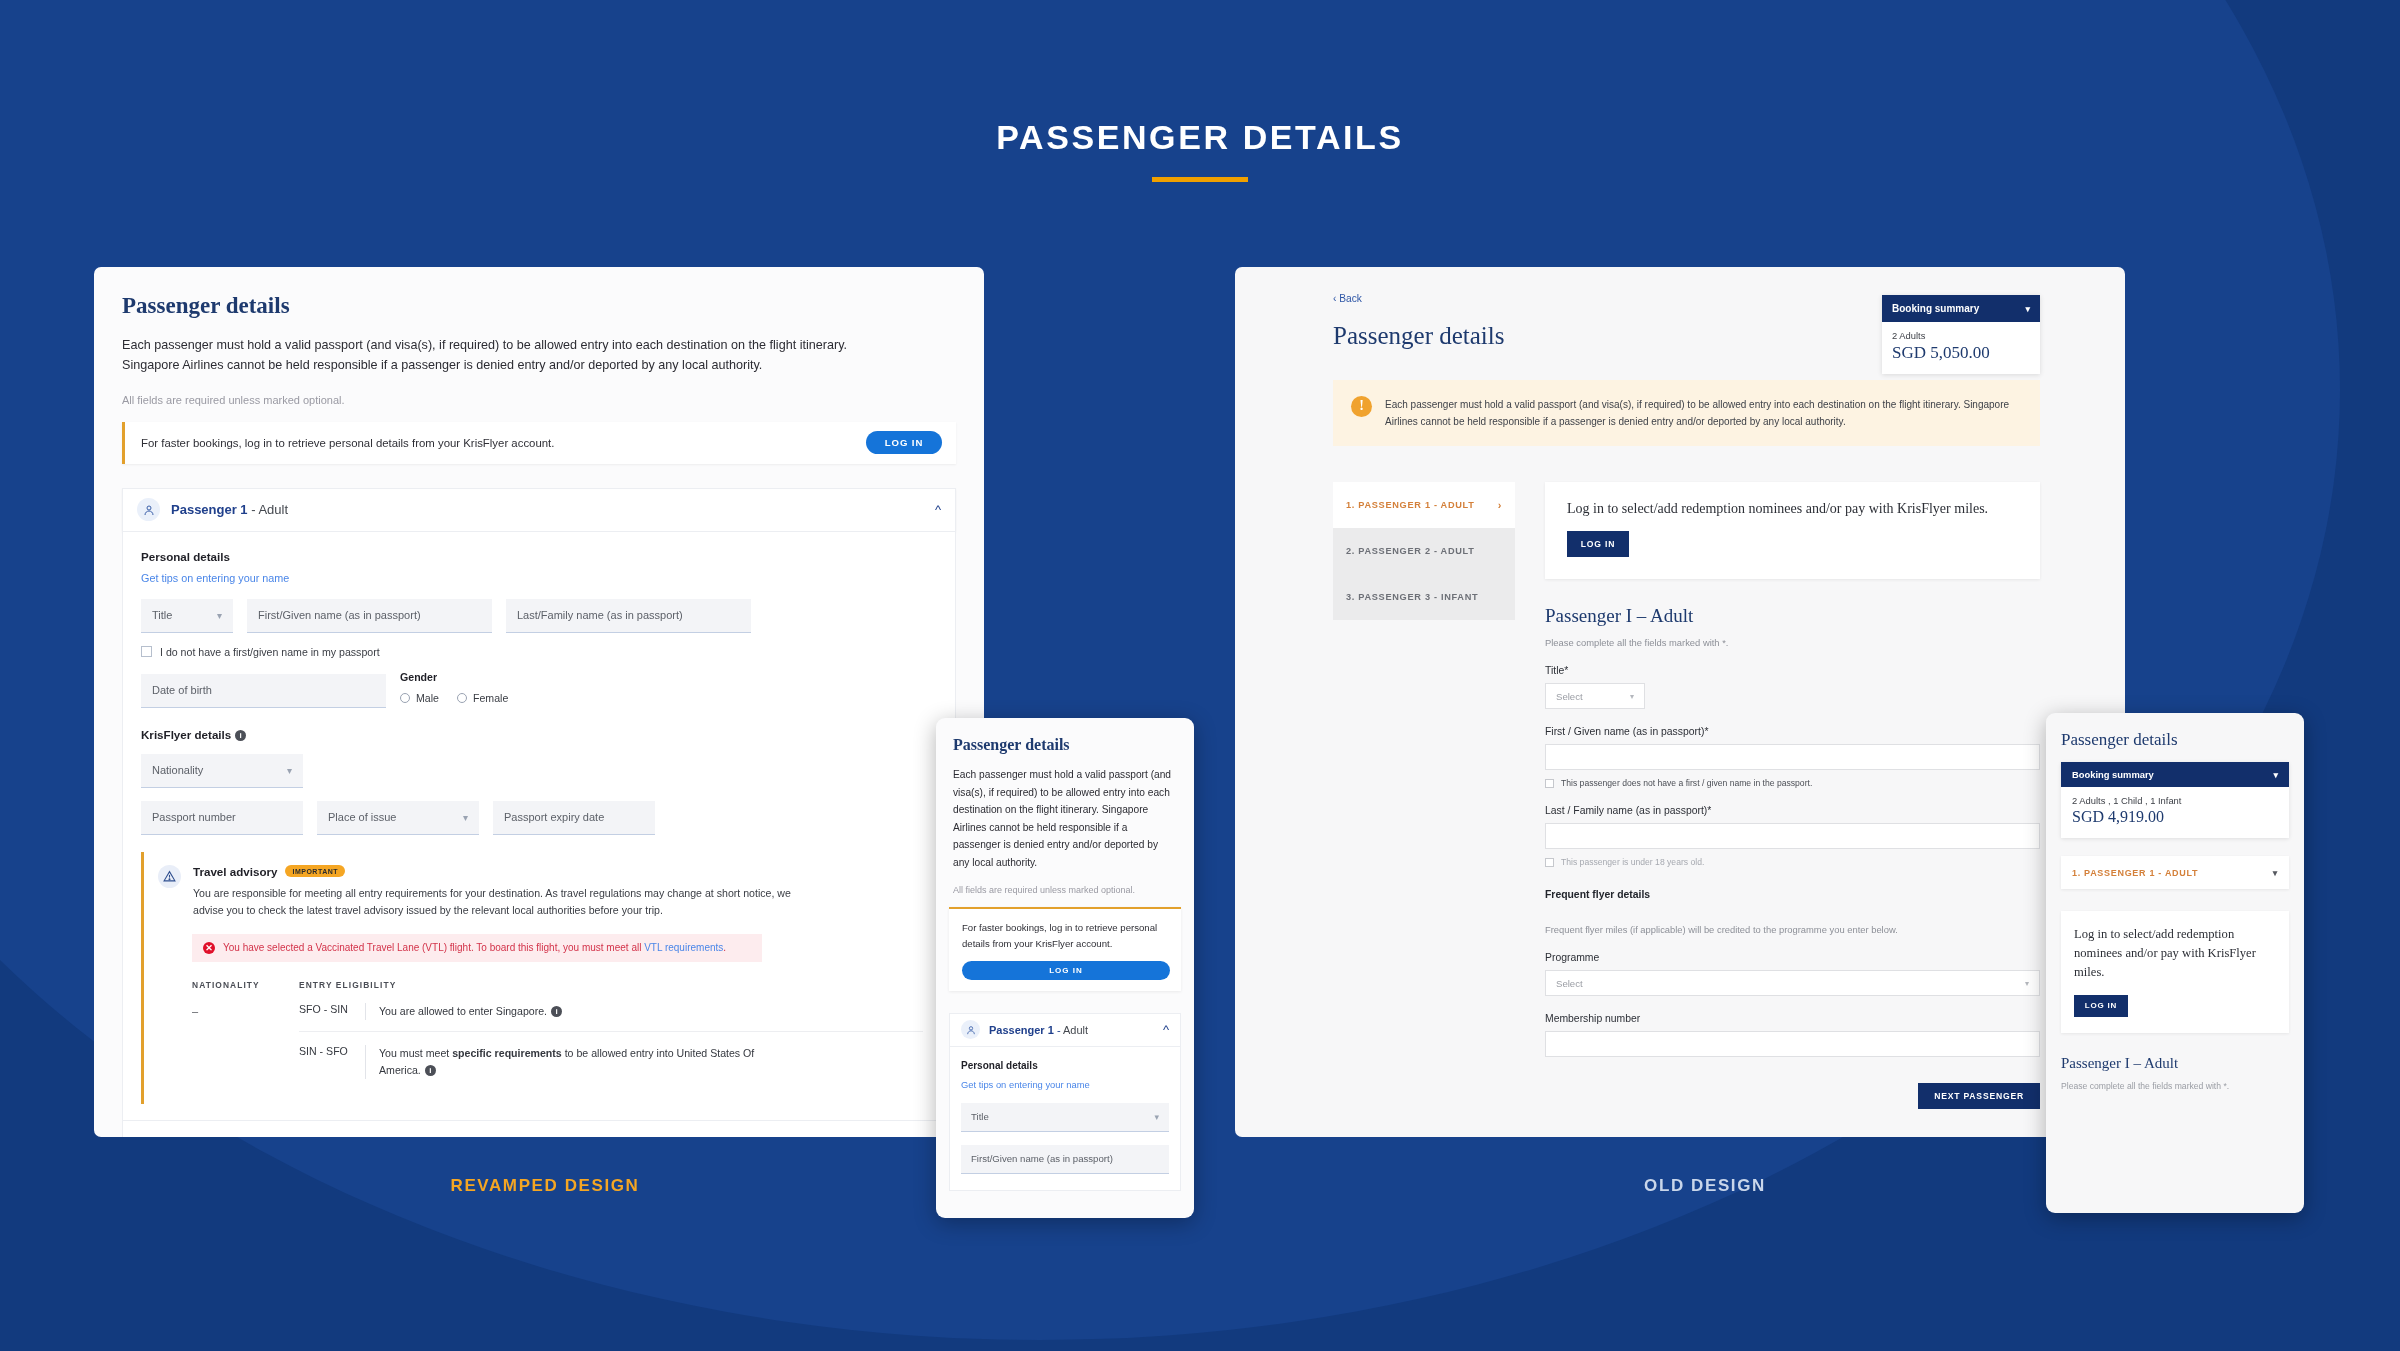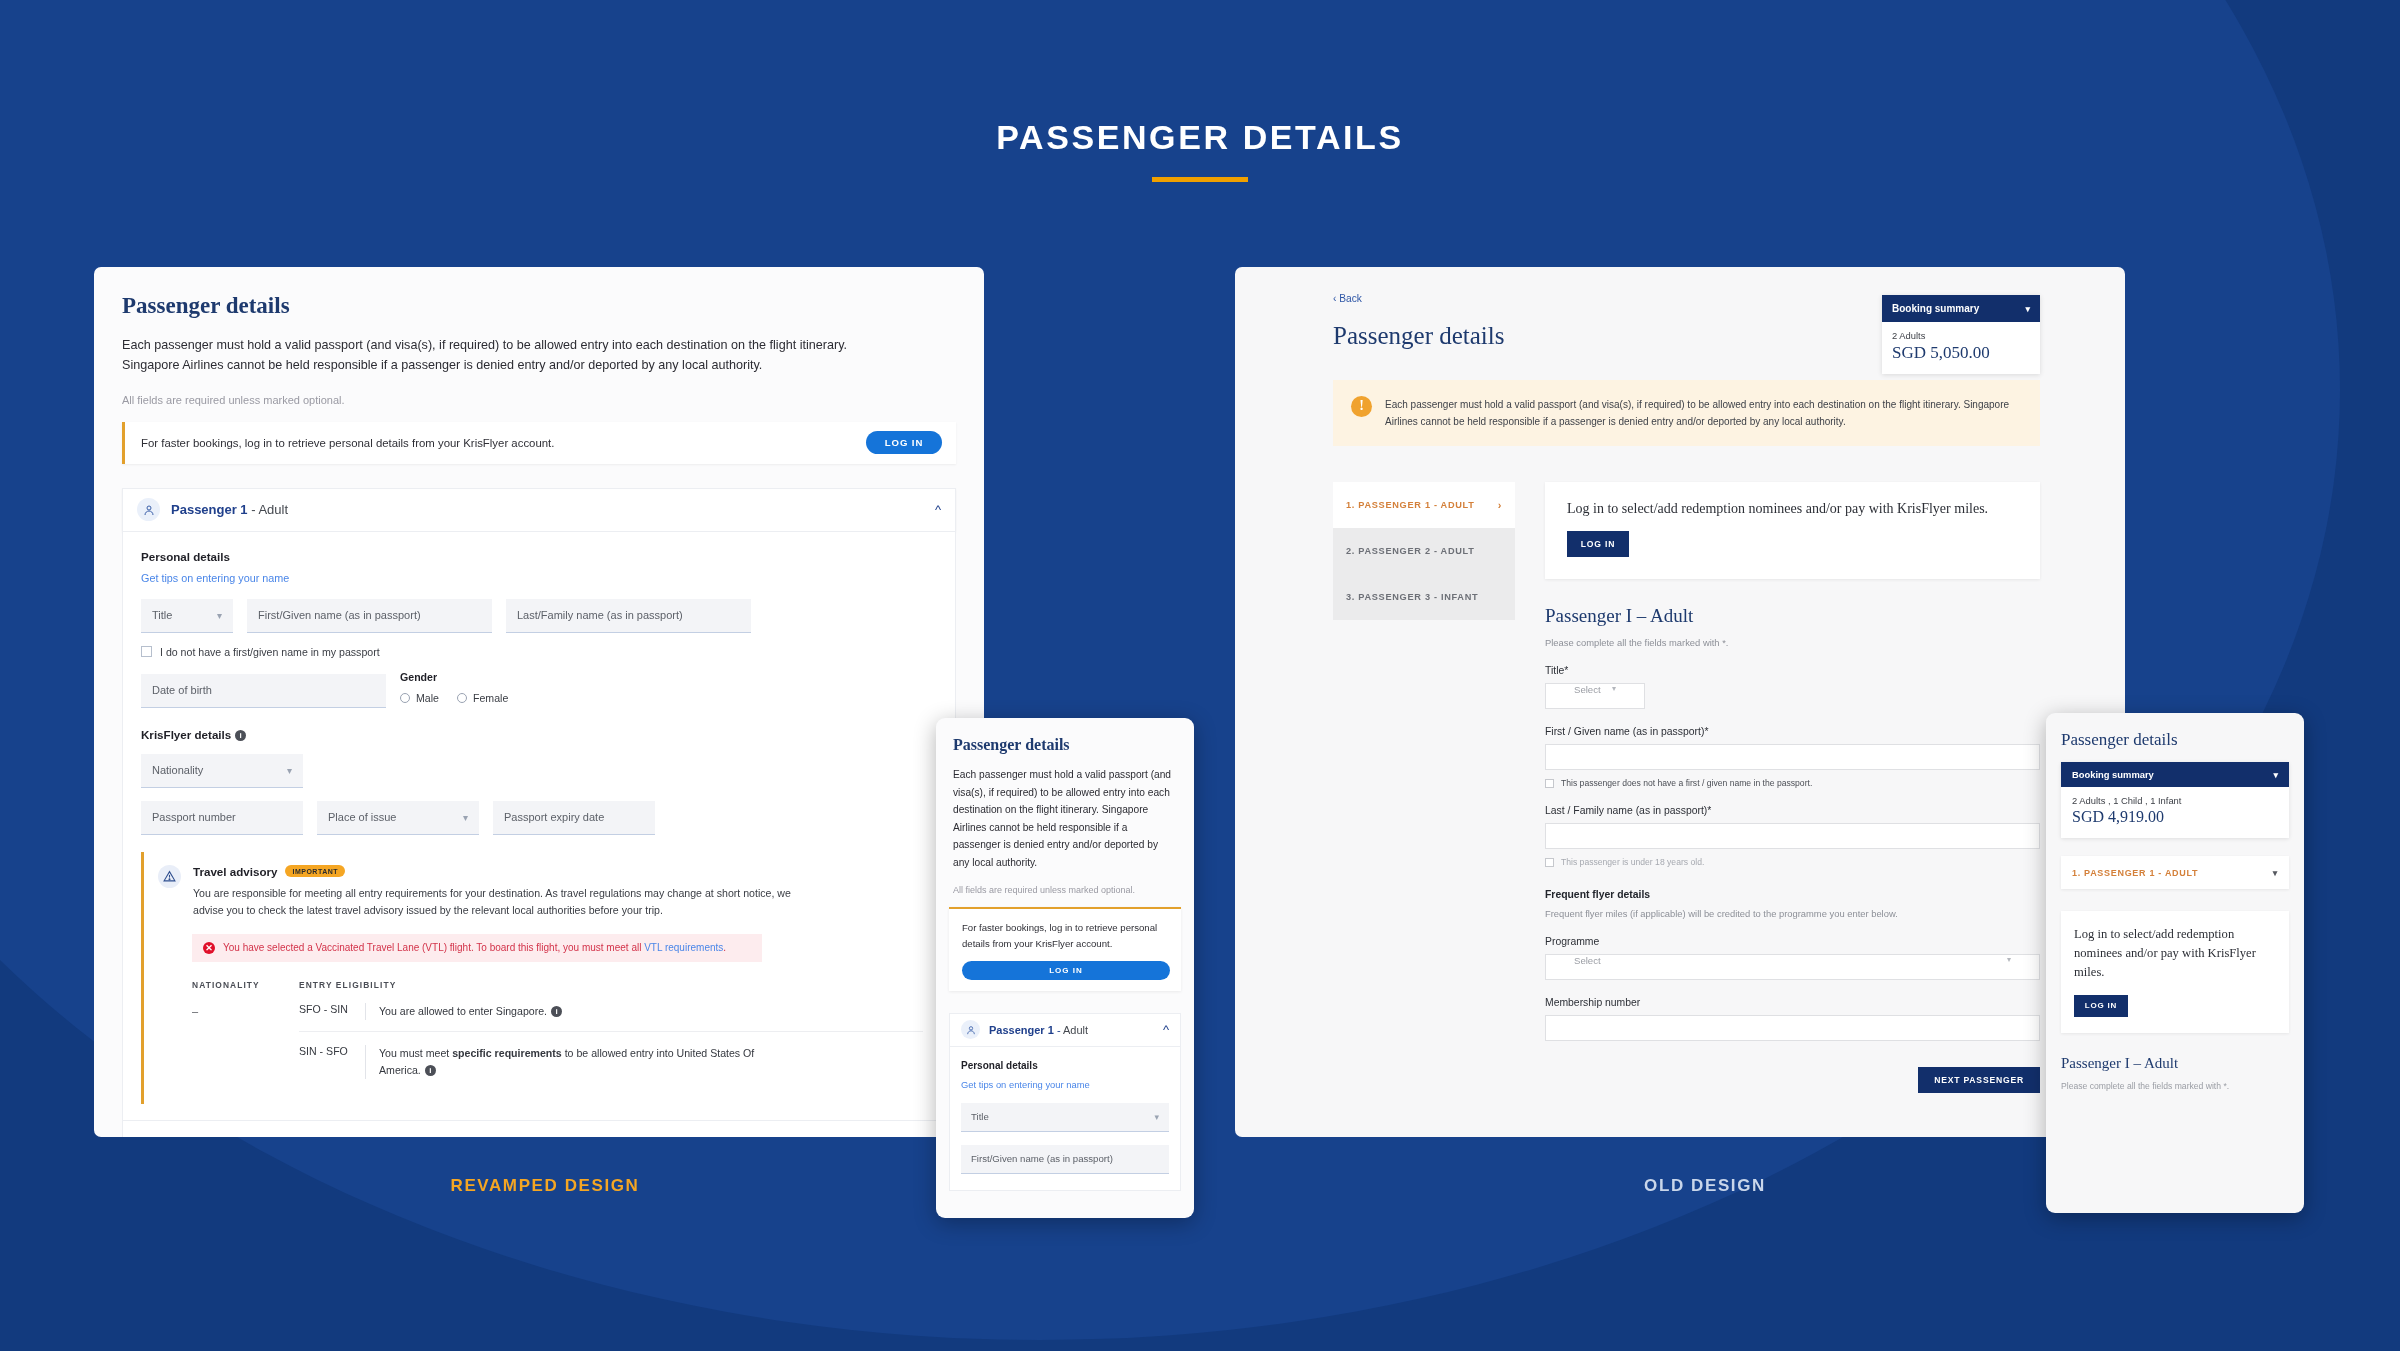--- a/index.html
+++ b/index.html
@@ -233,21 +233,21 @@
   .od-tab.active { background: #fff; color: #d4803a; }
   .od-tab.idle { color: #6d7077; }
   .od-tab .ar { margin-left: auto; color: #d4803a; font-size: 11px; }
   .od-main { flex: 1; }
   .od-login { background: #fff; padding: 19px 22px 22px 22px; box-shadow: 0 1px 3px rgba(0,0,0,.07); }
   .od-login .t { font-family: "Liberation Serif", serif; font-size: 14px; color: #2c2f36; }
   .btn-sq { margin-top: 14px; background: #122f6b; color: #fff; border: none; height: 26px; min-width: 62px; font-size: 8.6px; font-weight: bold; letter-spacing: .8px; font-family: "Liberation Sans", sans-serif; cursor: pointer; }
   .od-h2 { font-family: "Liberation Serif", serif; font-size: 19px; color: #1e3a6e; margin-top: 26px; }
   .od-note { font-size: 9.4px; color: #8d9098; margin-top: 10px; }
   .od-flabel { font-size: 10.4px; color: #2c2f36; margin-top: 17px; }
-  .od-inp { background: #fff; border: 1px solid #dfe0e3; height: 26px; margin-top: 7px; display: flex; align-items: flex-start; padding: 0 28px; font-size: 9.6px; color: #9a9da4; }
+  .od-inp { background: #fff; border: 1px solid #dfe0e3; height: 26px; margin-top: 7px; display: flex; align-items: center; padding: 0 10px; font-size: 9.6px; color: #9a9da4; }
   .od-inp.sel { width: 100px; }
   .od-inp .car { margin-left: auto; color: #b4b7bd; font-size: 8px; }
   .od-cb { display: flex; align-items: center; gap: 7px; margin-top: 8px; }
   .od-cb .b { width: 9px; height: 9px; border: 1px solid #c6c8cd; background: #fff; }
   .od-cb .t { font-size: 8.6px; color: #4c4f56; }
   .od-cb .t.dim { color: #a6a9b0; }
   .od-ffh { font-size: 10.4px; font-weight: bold; color: #22252c; margin-top: 22px; }
   .od-next { margin-top: 26px; text-align: right; }
   .od-next button { background: #122f6b; color: #fff; border: none; height: 26px; padding: 0 16px; font-size: 8.6px; font-weight: bold; letter-spacing: .8px; font-family: "Liberation Sans", sans-serif; cursor: pointer; }
 
@@ -494,21 +494,21 @@
         <div class="od-flabel">Last / Family name (as in passport)*</div>
         <div class="od-inp">
           <span></span>
         </div>
         <div class="od-cb">
           <span class="b"></span>
           <span class="t dim">This passenger is under 18 years old.</span>
         </div>
 
         <div class="od-ffh">Frequent flyer details</div>
-        <div class="od-note" style="margin-top:8px">Frequent flyer miles (if applicable) will be credited to the programme you enter below.</div>
+        <div class="od-note" style="margin-top:24px">Frequent flyer miles (if applicable) will be credited to the programme you enter below.</div>
 
         <div class="od-flabel">Programme</div>
         <div class="od-inp">
           <span>Select</span>
           <span class="car">▾</span>
         </div>
 
         <div class="od-flabel">Membership number</div>
         <div class="od-inp">
           <span></span>

